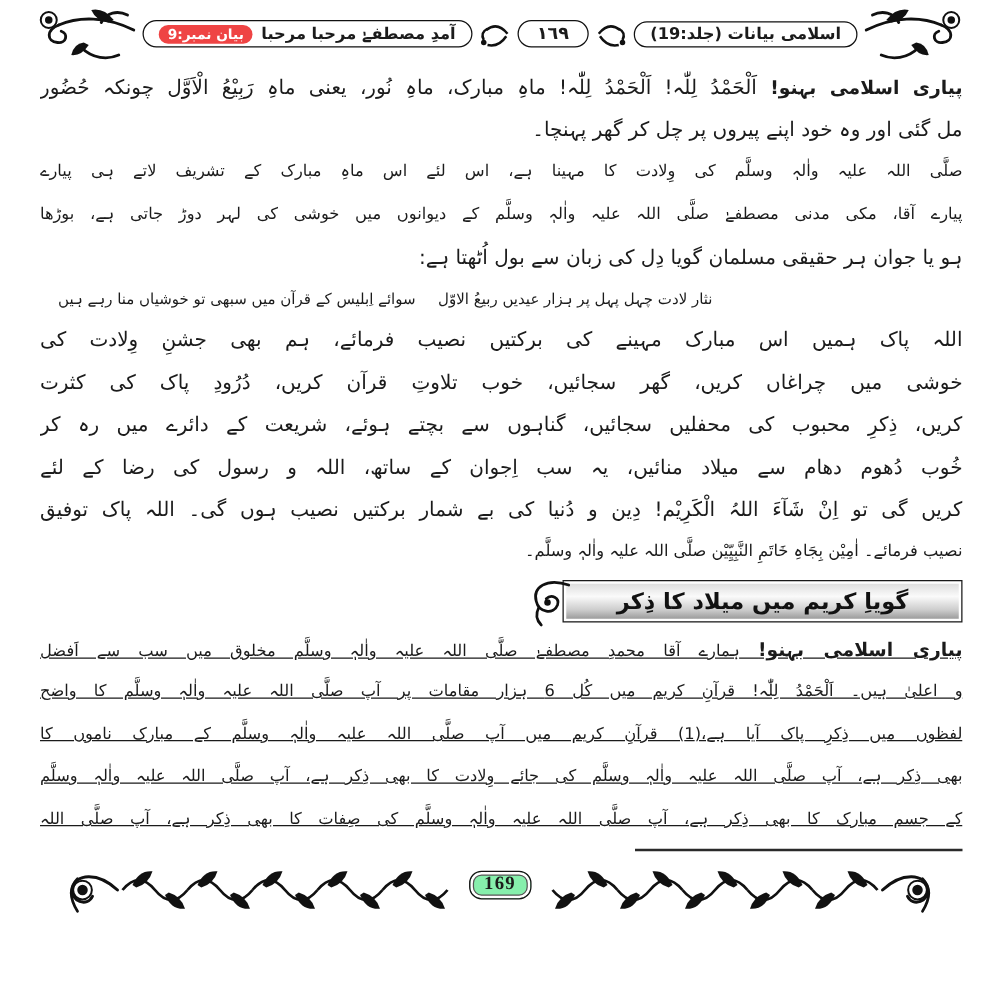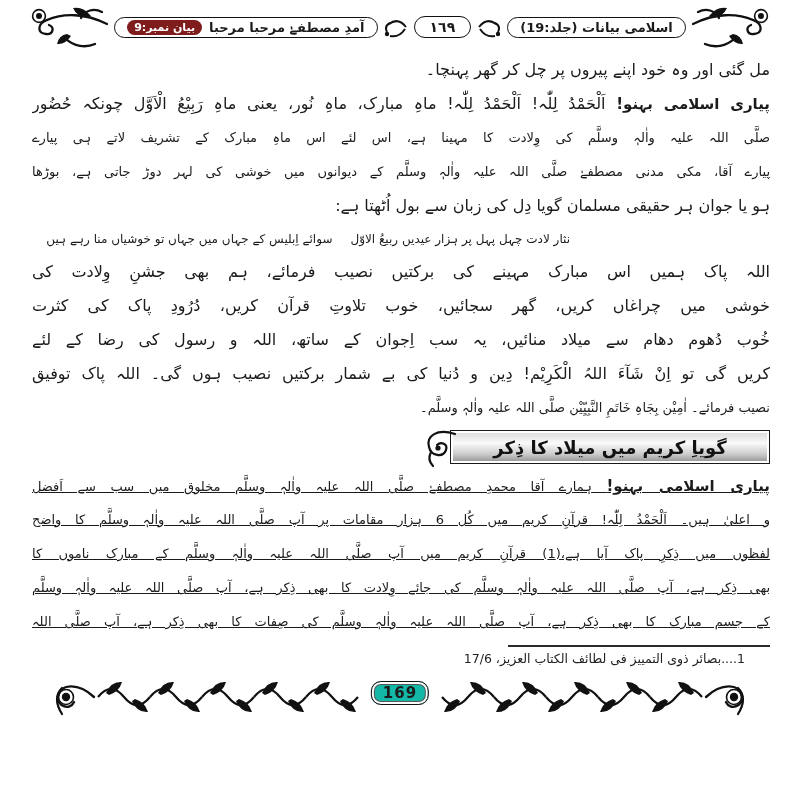--- a/index.html
+++ b/index.html
@@ -16,21 +16,21 @@
     gap:5px; padding-top:7px; height:40px;
   }
   .badge {
     border:1.6px solid #111; border-radius:16px; background:#fff;
     padding:2px 12px; font-size:13px; font-weight:bold;
     white-space:nowrap; direction:rtl; display:flex; align-items:center;
   }
   .badge.num { padding:2px 15px; font-size:14px; letter-spacing:5px; }
   .bayan-badge { gap:7px; }
   .pill {
-    background:#7f1d1d; color:#fff; border-radius:9px;
+    background:#ef4444; color:#fff; border-radius:9px;
     padding:1px 7px; font-size:11px; font-weight:bold; white-space:nowrap;
   }
   .flourish { flex:0 0 auto; }
   .flourish.mirror { transform:scaleX(-1); }
 
   
   .bodytext { padding:0 30px 0 32px; margin-top:6px; }
   .line {
     direction:rtl; text-align:justify; text-align-last:justify;
     font-size:16px; height:34px; line-height:34px; overflow:hidden;
@@ -64,23 +64,23 @@
   .footnote {
     direction:rtl; text-align:right; margin:4px 55px 0 0;
     font-size:12.5px; color:#222;
   }
 
   
   .footer { position:relative; height:46px; margin-top:8px; }
   .vine { position:absolute; left:50%; top:2px; transform:translateX(-50%); }
   .page-badge {
     position:absolute; left:50%; top:19px; transform:translate(-50%,-50%);
-    background:#14b8a6; border:1.8px solid #111; border-radius:10px;
+    background:#86efac; border:1.8px solid #111; border-radius:10px;
     box-shadow:inset 0 0 0 2px #fff, inset 0 0 0 3px #555;
-    padding:2px 11px; font-size:15px; font-weight:bold; letter-spacing:1px;
+    padding:2px 11px; font-size:15px; font-weight:bold; letter-spacing:1px;font-family:Liberation Serif, serif;
   }
 </style>
 </head>
 <body>
 
 <div class="page">
 
   <div class="header">
 
     <svg class="flourish" width="80" height="46" viewBox="0 0 80 46">
@@ -140,37 +140,38 @@
         <path d="M18 12 q 8 -10 18 -8 q -4 9 -14 10 z"></path>
         <path d="M38 32 q 6 9 14 8 q -2 -9 -10 -10 z"></path>
         <circle cx="70" cy="12" r="3"></circle>
       </g>
       <circle cx="70" cy="12" r="6.4" fill="none" stroke="#111" stroke-width="1.6"></circle>
     </svg>
   </div>
 
   <div class="bodytext">
 
-    <div class="line end">مل گئی اور وہ خود اپنے پیروں پر چل کر گھر پہنچا۔</div>
-
     <div class="line">
       <span class="lead">پیاری اسلامی بہنو!</span>
       <span>اَلْحَمْدُ لِلّٰہ! اَلْحَمْدُ لِلّٰہ! ماہِ مبارک، ماہِ نُور، یعنی ماہِ رَبِیْعُ الْاَوَّل چونکہ حُضُور</span>
     </div>
+
+    <div class="line end">مل گئی اور وہ خود اپنے پیروں پر چل کر گھر پہنچا۔</div>
     <div class="line tight">صلَّی اللہ علیہ واٰلہٖ وسلَّم کی وِلادت کا مہینا ہے، اس لئے اس ماہِ مبارک کے تشریف لاتے ہی پیارے</div>
     <div class="line tight">پیارے آقا، مکی مدنی مصطفےٰ صلَّی اللہ علیہ واٰلہٖ وسلَّم کے دیوانوں میں خوشی کی لہر دوڑ جاتی ہے، بوڑھا</div>
     <div class="line end">ہو یا جوان ہر حقیقی مسلمان گویا دِل کی زبان سے بول اُٹھتا ہے:</div>
 
     <div class="couplet">
       <span>نثار لادت چہل پہل پر ہزار عیدیں ربیعُ الاوّل</span>
-      <span>سوائے اِبلیس کے جہاں میں جہاں تو خوشیاں منا رہے ہیں</span>
+      <span>سوائے اِبلیس کے قرآن میں سبھی تو خوشیاں منا رہے ہیں</span>
     </div>
 
     <div class="line">اللہ پاک ہمیں اس مبارک مہینے کی برکتیں نصیب فرمائے، ہم بھی جشنِ وِلادت کی</div>
     <div class="line">خوشی میں چراغاں کریں، گھر سجائیں، خوب تلاوتِ قرآن کریں، دُرُودِ پاک کی کثرت</div>
+    <div class="line">کریں، ذِکرِ محبوب کی محفلیں سجائیں، گناہوں سے بچتے ہوئے، شریعت کے دائرے میں رہ کر</div>
     <div class="line">خُوب دُھوم دھام سے میلاد منائیں، یہ سب اِجوان کے ساتھ، اللہ و رسول کی رضا کے لئے</div>
     <div class="line">کریں گی تو اِنْ شَآءَ اللہُ الْکَرِیْم! دِین و دُنیا کی بے شمار برکتیں نصیب ہوں گی۔ اللہ پاک توفیق</div>
     <div class="line tight end">نصیب فرمائے۔ اٰمِیْن بِجَاہِ خَاتَمِ النَّبِیِّیْن صلَّی اللہ علیہ واٰلہٖ وسلَّم۔</div>
   </div>
 
   <div class="banner-row">
     <div class="banner">
       <svg class="banner-scroll" width="34" height="42" viewBox="0 0 34 42">
         <g stroke="#111" fill="none" stroke-width="2.2" stroke-linecap="round">
           <path d="M32 8 C 14 2, 3 10, 6 21 C 8 30, 20 32, 23 24 C 25 18, 18 15, 14 19"></path>
@@ -187,21 +188,20 @@
       <span class="lead">پیاری اسلامی بہنو!</span>
       <span>ہمارے آقا محمدِ مصطفےٰ صلَّی اللہ علیہ واٰلہٖ وسلَّم مخلوق میں سب سے اَفضل</span>
     </div>
     <div class="line tight">و اعلیٰ ہیں۔ اَلْحَمْدُ لِلّٰہ! قرآنِ کریم میں کُل 6 ہزار مقامات پر آپ صلَّی اللہ علیہ واٰلہٖ وسلَّم کا واضح</div>
     <div class="line tight">لفظوں میں ذِکرِ پاک آیا ہے،(1) قرآنِ کریم میں آپ صلَّی اللہ علیہ واٰلہٖ وسلَّم کے مبارک ناموں کا</div>
     <div class="line tight">بھی ذِکر ہے، آپ صلَّی اللہ علیہ واٰلہٖ وسلَّم کی جائے وِلادت کا بھی ذِکر ہے، آپ صلَّی اللہ علیہ واٰلہٖ وسلَّم</div>
     <div class="line tight">کے جسم مبارک کا بھی ذِکر ہے، آپ صلَّی اللہ علیہ واٰلہٖ وسلَّم کی صِفات کا بھی ذِکر ہے، آپ صلَّی اللہ</div>
   </div>
 
   <div class="footnote-rule"></div>
-  <div class="footnote">1....بصائر ذوی التمییز فی لطائف الکتاب العزیز، 17/6</div>
 
   <div class="footer">
     <svg class="vine" width="700" height="42" viewBox="0 0 700 42">
       <defs>
         <g id="vmotif">
           <path d="M0 21 Q 13 5 26 21 T 52 21" stroke="#111" stroke-width="2.2" fill="none"></path>
           <path d="M8 17 q 5 -12 16 -11 q -3 10 -13 13 z" fill="#111"></path>
           <path d="M34 25 q 5 12 16 11 q -3 -10 -13 -13 z" fill="#111"></path>
         </g>
         <g id="vend">

